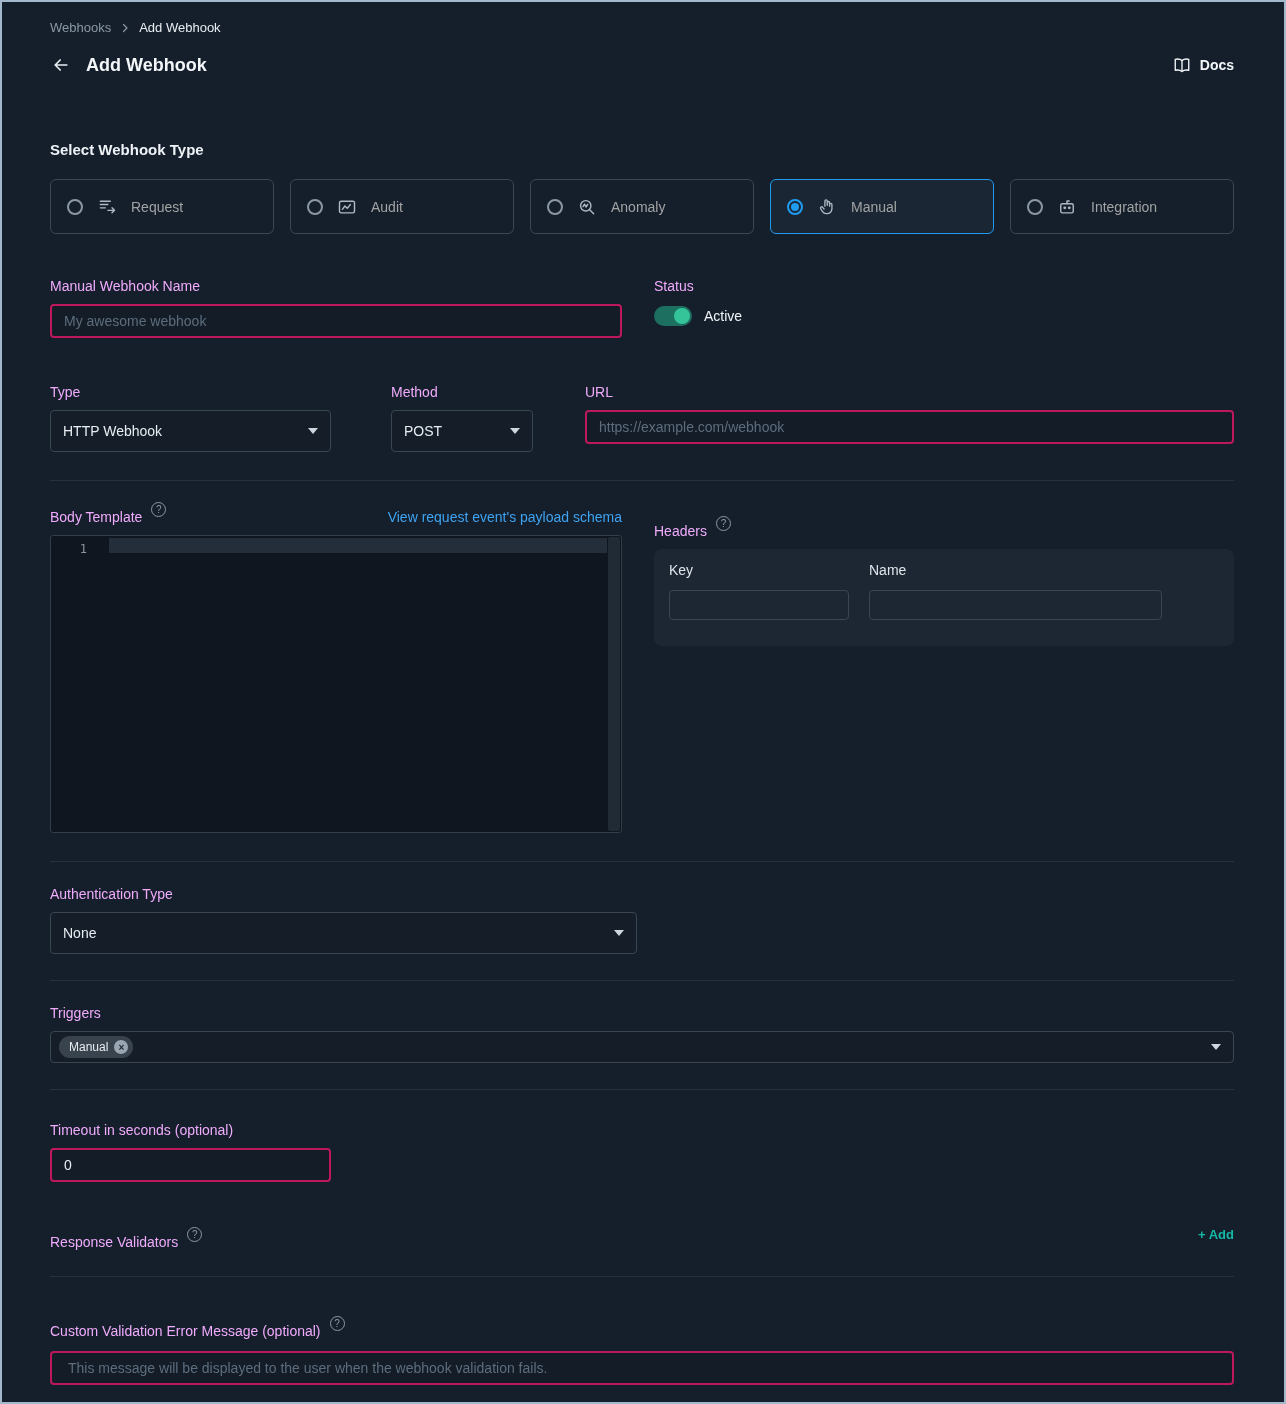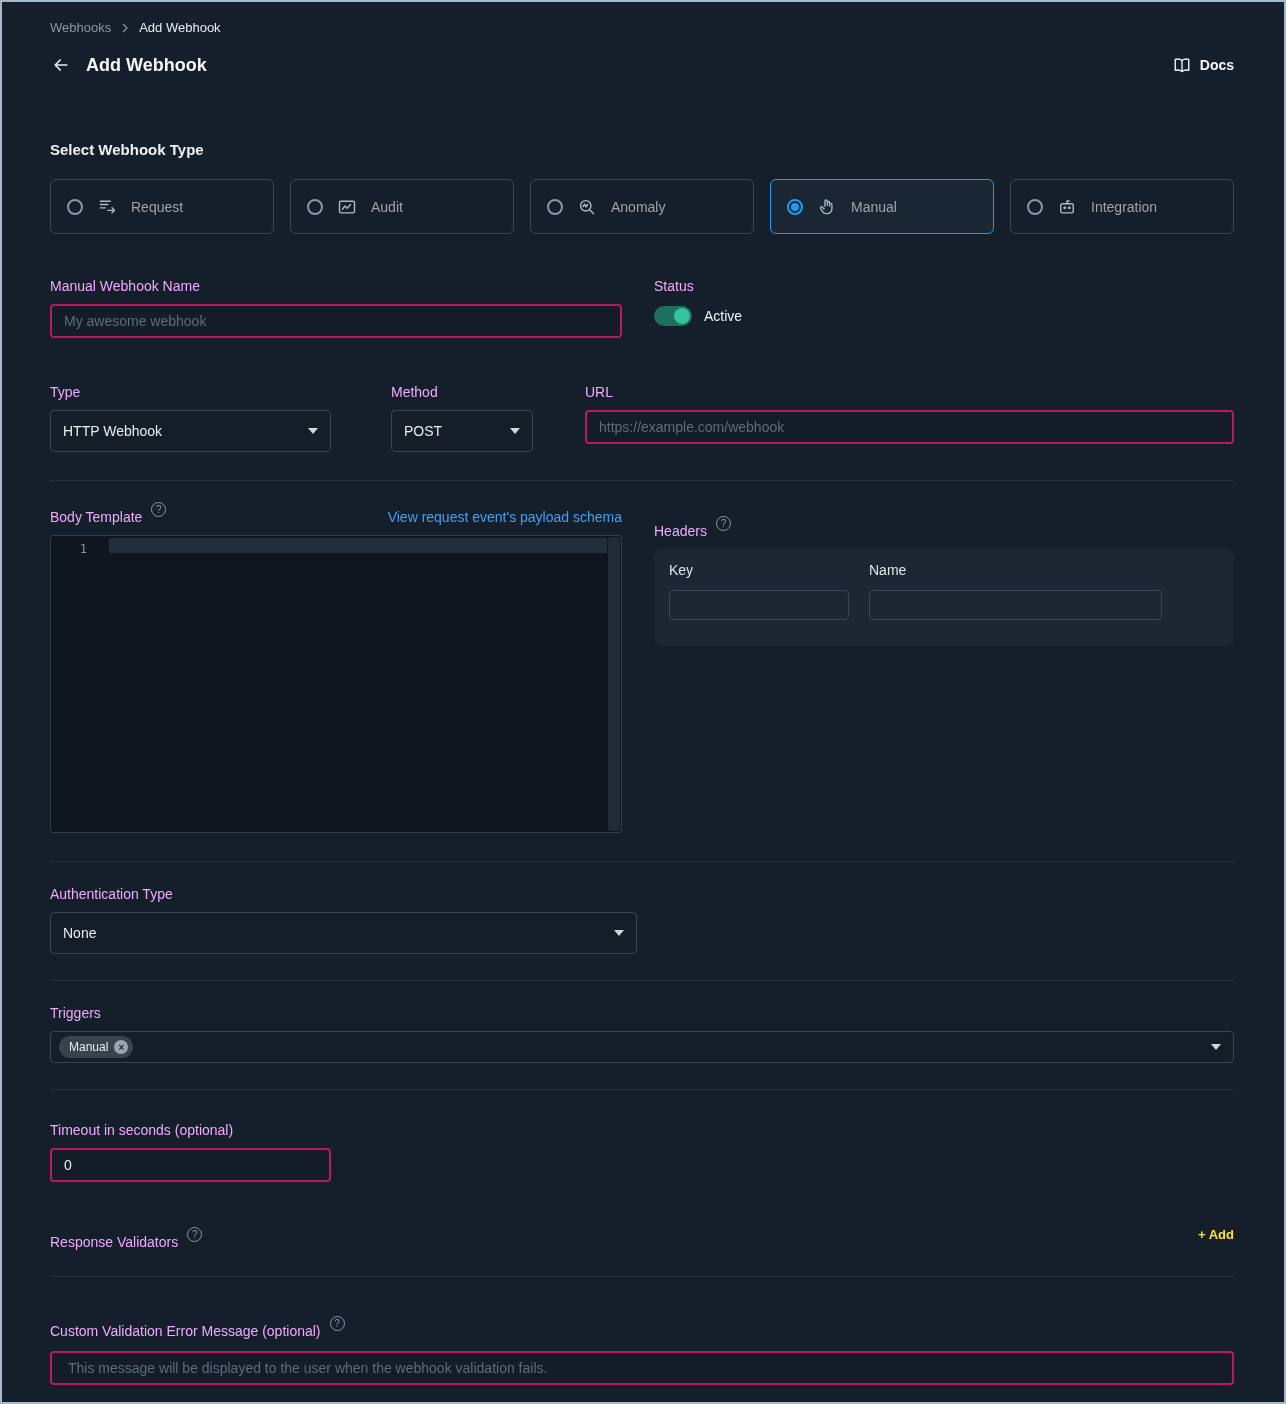--- a/index.html
+++ b/index.html
@@ -123,21 +123,21 @@
   .chip { display: inline-flex; align-items: center; gap: 6px; height: 22px; background: #39434e; border-radius: 11px; padding: 0 5px 0 10px; font-size: 12px; color: #e6ebef; }
   .chip-close { width: 14px; height: 14px; border-radius: 50%; background: #9aa7b3; color: #1c2733; font-size: 10px; font-weight: bold; display: inline-flex; align-items: center; justify-content: center; cursor: pointer; }
   .divider-4 { margin-top: 26px; }
 
   
   .timeout-section { margin-top: 32px; }
   .timeout-input { width: 281px; margin-top: 10px; }
 
   
   .validators-row { margin-top: 36px; display: flex; align-items: center; justify-content: space-between; }
-  .add-link { font-size: 13px; font-weight: bold; color: #fde047; cursor: pointer; }
+  .add-link { font-size: 13px; font-weight: bold; color: #14b8a6; cursor: pointer; }
   .divider-5 { margin-top: 26px; }
 
   
   .custom-error-section { margin-top: 30px; }
   .custom-error-section .text-input { margin-top: 12px; padding-left: 16px; }
   .divider-6 { margin-top: 22px; }
 
   
   .actions { margin-top: 34px; display: flex; align-items: center; }
   .save-btn {

